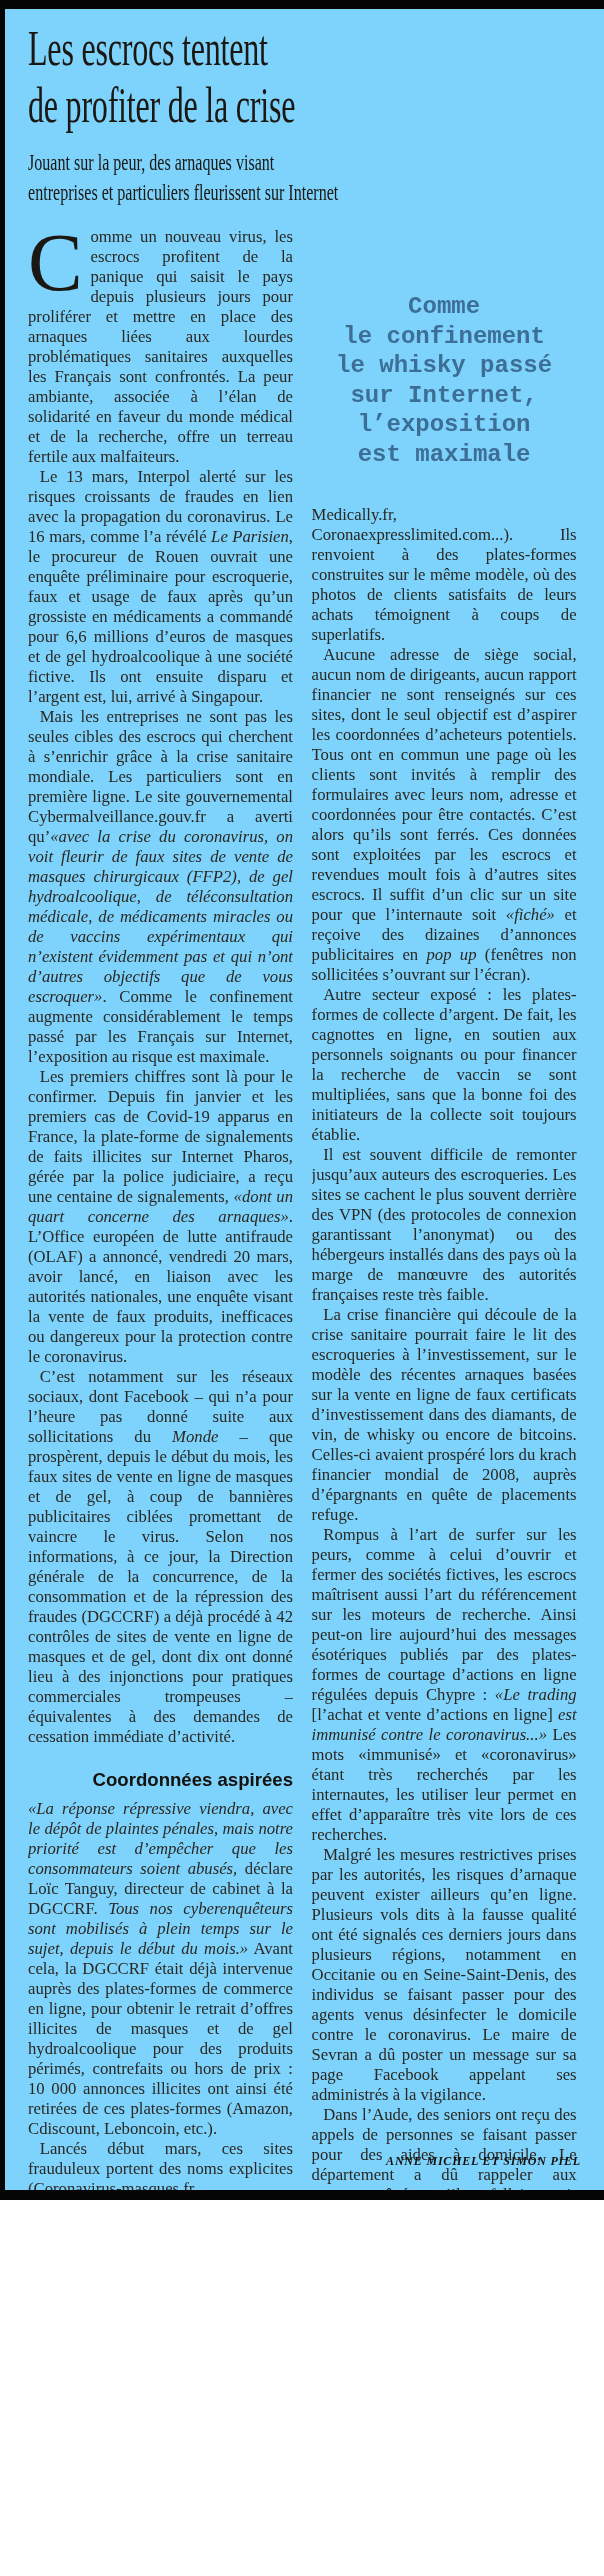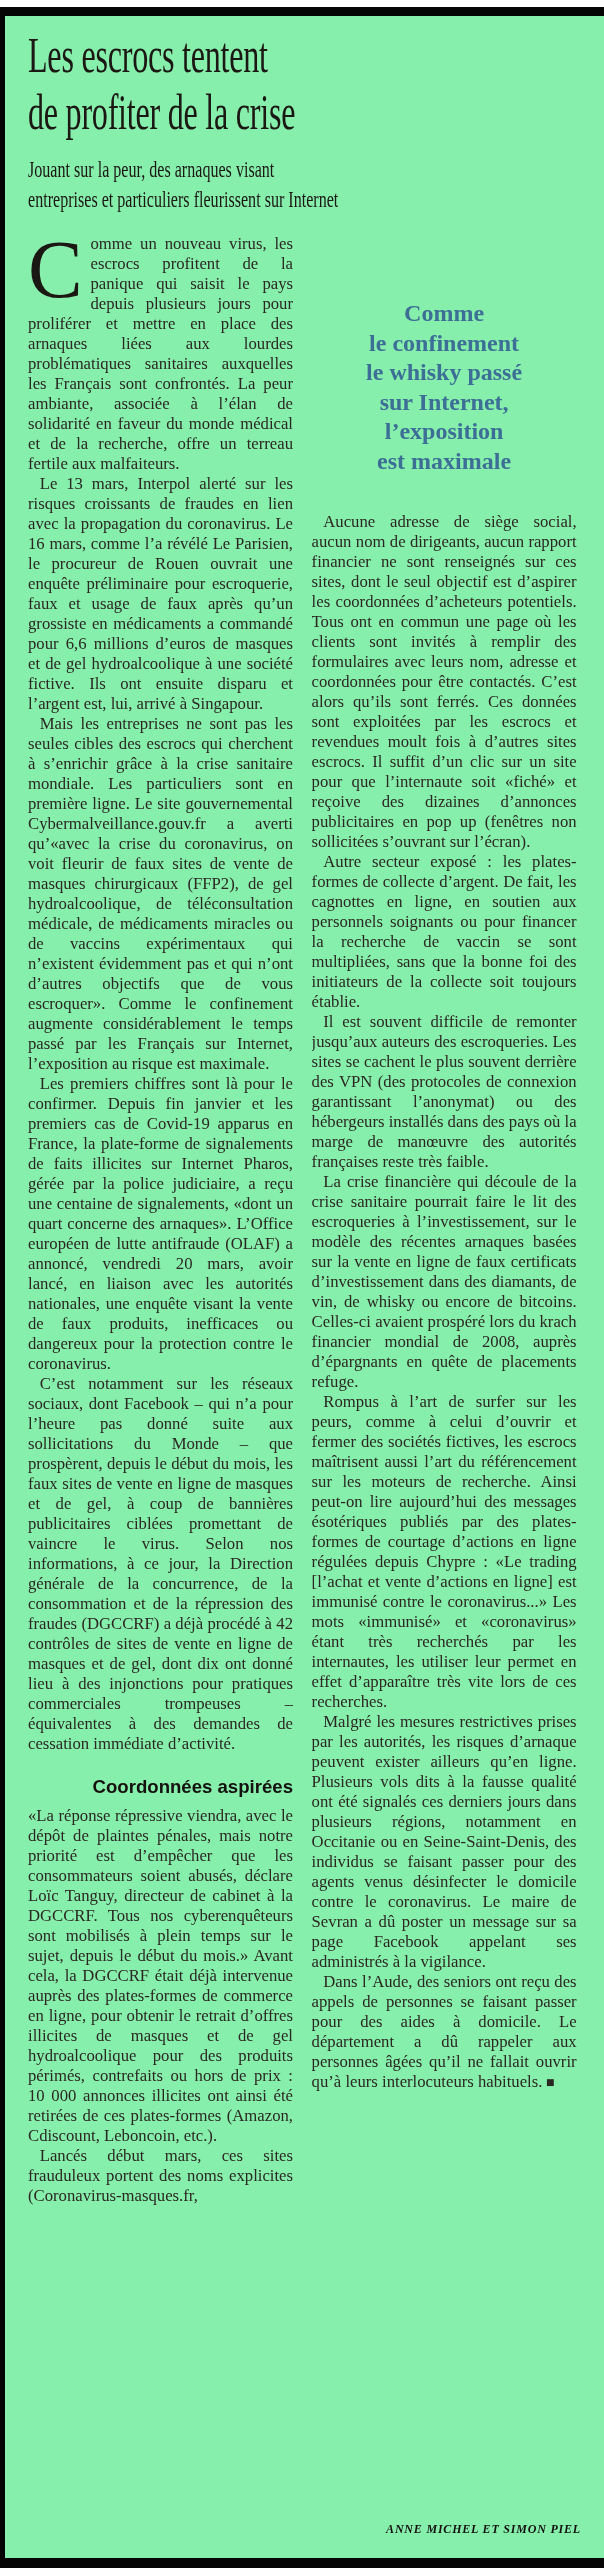--- a/index.html
+++ b/index.html
@@ -1,36 +1,36 @@
 <!DOCTYPE html>
 <html lang="fr" style="font-size:12.4px"><head>
 <meta charset="utf-8">
 <style>
   html,body{margin:0;padding:0;background:#ffffff;}
-  .page{position:relative;width:604px;height:2561px;background:#86efac;overflow:hidden;
-        font-family:"Liberation Serif",serif;color:#2b2722;margin-top:7px;}
+  .page{position:relative;width:604px;height:2200px;background:#7dd3fc;overflow:hidden;
+        font-family:"Liberation Serif",serif;color:#2b2722;}
   .frame{position:absolute;background:#060505;z-index:5;}
   .frame-top{top:0;left:0;width:604px;height:9.3px;}
   .frame-bottom{bottom:0;left:0;width:604px;height:10px;}
   .frame-left{top:0;left:0;width:5.4px;height:2576px;}
   .content{position:absolute;left:28px;top:20px;width:550px;}
   .title{font-size:51px;line-height:57px;color:#1b1713;letter-spacing:-0.4px;
          transform:scaleX(0.63);transform-origin:left top;white-space:nowrap;}
   .subtitle{margin-top:14px;font-size:24px;line-height:29.5px;color:#1b1713;
             transform:scaleX(0.67);transform-origin:left top;white-space:nowrap;}
   .columns{margin-top:20px;display:flex;gap:18.6px;}
   .col{width:265px;height:2323px;overflow:hidden;text-align:justify;
        font-size:16.7px;line-height:20px;hyphens:auto;-webkit-hyphens:auto;}
   .body-p{margin:0;text-indent:11.7px;}
   .body-p.no-indent{text-indent:0;}
-  .it{}
+  .it{font-style:italic;}
   .dropcap{float:left;font-size:82px;line-height:65px;padding:3.1px 7.8px 0 0;color:#1b1713;}
   .subhead{font-family:"Liberation Sans",sans-serif;font-weight:700;font-size:18.6px;
            line-height:22px;margin:22px 0 7.8px;text-align:right;color:#14110e;}
-  .pull-quote{margin:65px 0 36px;text-align:center;font-family:Liberation Serif, serif;
+  .pull-quote{margin:65px 0 36px;text-align:center;font-family:Liberation Mono, monospace;
               font-weight:700;font-size:24px;line-height:29.5px;}
   .pq-line{display:block;}
   .endmark{font-size:0.85em;}
   .byline{position:absolute;right:23px;bottom:31px;font-weight:700;font-size:12px;
           letter-spacing:0.8px;color:#14110e;z-index:4;font-style:italic;}
 </style>
 </head>
 <body>
 
 <div class="page">
@@ -61,20 +61,21 @@
         </div>
       <div class="col" id="col-right">
         <div class="pull-quote" id="pull-quote" style="color: rgb(61, 110, 150);">
             <span class="pq-line">Comme</span>
             <span class="pq-line">le confinement</span>
             <span class="pq-line">le whisky passé</span>
             <span class="pq-line">sur Internet,</span>
             <span class="pq-line">l’exposition</span>
             <span class="pq-line">est maximale</span>
           </div>
+      <p class="body-p no-indent"><span>Medically.fr, Coronaexpresslimited.com...). Ils renvoient à des plates-formes construites sur le même modèle, où des photos de clients satisfaits de leurs achats témoignent à coups de superlatifs.</span></p>
           <p class="body-p"><span>Aucune adresse de siège social, aucun nom de dirigeants, aucun rapport financier ne sont renseignés sur ces sites, dont le seul objectif est d’aspirer les coordonnées d’acheteurs potentiels. Tous ont en commun une page où les clients sont invités à remplir des formulaires avec leurs nom, adresse et coordonnées pour être contactés. C’est alors qu’ils sont ferrés. Ces données sont exploitées par les escrocs et revendues moult fois à d’autres sites escrocs. Il suffit d’un clic sur un site pour que l’internaute soit </span><span class="it">«fiché»</span><span> et reçoive des dizaines d’annonces publicitaires en </span><span class="it">pop up</span><span> (fenêtres non sollicitées s’ouvrant sur l’écran).</span></p>
           <p class="body-p"><span>Autre secteur exposé : les plates-formes de collecte d’argent. De fait, les cagnottes en ligne, en soutien aux personnels soignants ou pour financer la recherche de vaccin se sont multipliées, sans que la bonne foi des initiateurs de la collecte soit toujours établie.</span></p>
           <p class="body-p"><span>Il est souvent difficile de remonter jusqu’aux auteurs des escroqueries. Les sites se cachent le plus souvent derrière des VPN (des protocoles de connexion garantissant l’anonymat) ou des hébergeurs installés dans des pays où la marge de manœuvre des autorités françaises reste très faible.</span></p>
           <p class="body-p"><span>La crise financière qui découle de la crise sanitaire pourrait faire le lit des escroqueries à l’investissement, sur le modèle des récentes arnaques basées sur la vente en ligne de faux certificats d’investissement dans des diamants, de vin, de whisky ou encore de bitcoins. Celles-ci avaient prospéré lors du krach financier mondial de 2008, auprès d’épargnants en quête de placements refuge.</span></p>
           <p class="body-p"><span>Rompus à l’art de surfer sur les peurs, comme à celui d’ouvrir et fermer des sociétés fictives, les escrocs maîtrisent aussi l’art du référencement sur les moteurs de recherche. Ainsi peut-on lire aujourd’hui des messages ésotériques publiés par des plates-formes de courtage d’actions en ligne régulées depuis Chypre : </span><span class="it">«Le trading</span><span> [l’achat et vente d’actions en ligne] </span><span class="it">est immunisé contre le coronavirus...»</span><span> Les mots «immunisé» et «coronavirus» étant très recherchés par les internautes, les utiliser leur permet en effet d’apparaître très vite lors de ces recherches.</span></p>
           <p class="body-p"><span>Malgré les mesures restrictives prises par les autorités, les risques d’arnaque peuvent exister ailleurs qu’en ligne. Plusieurs vols dits à la fausse qualité ont été signalés ces derniers jours dans plusieurs régions, notamment en Occitanie ou en Seine-Saint-Denis, des individus se faisant passer pour des agents venus désinfecter le domicile contre le coronavirus. Le maire de Sevran a dû poster un message sur sa page Facebook appelant ses administrés à la vigilance.</span></p>
           <p class="body-p"><span>Dans l’Aude, des seniors ont reçu des appels de personnes se faisant passer pour des aides à domicile. Le département a dû rappeler aux personnes âgées qu’il ne fallait ouvrir qu’à leurs interlocuteurs habituels.</span><span class="endmark"> ■</span></p>
         </div>
     </div>
   </div>

